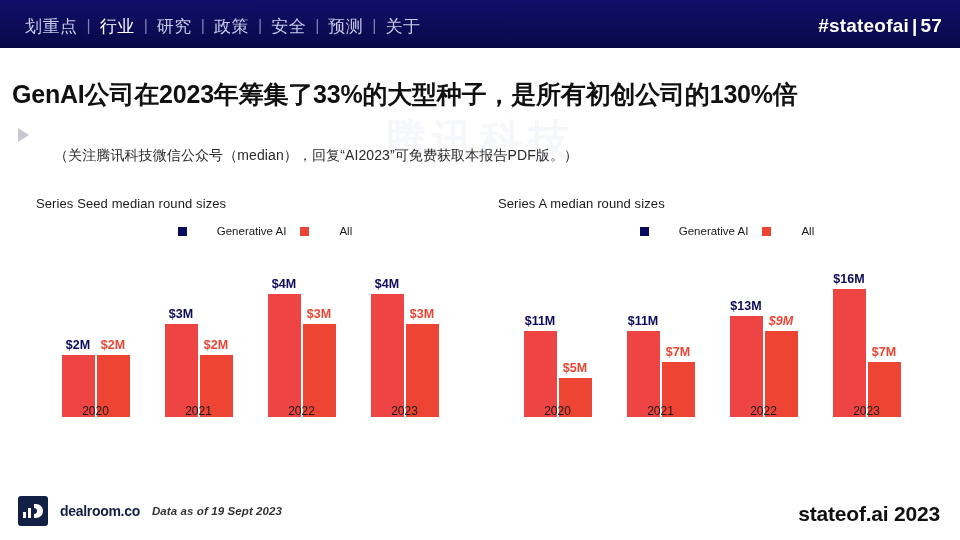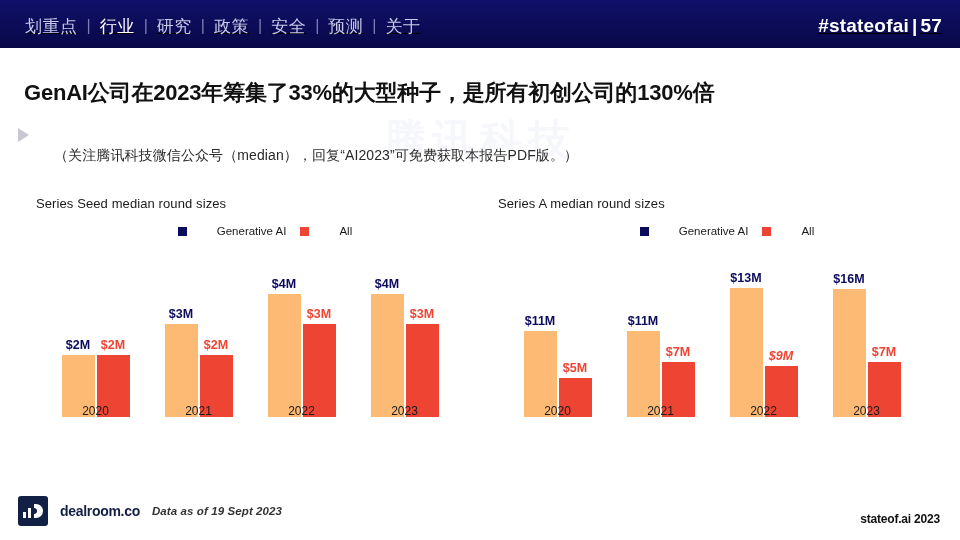--- a/index.html
+++ b/index.html
@@ -10,39 +10,39 @@
     overflow:hidden;position:relative;
   }
   .slide{position:absolute;inset:0;background:#fff;}
 
   
   .topbar{
     position:absolute;left:0;top:0;width:960px;height:48px;
     background:#0a0a5e;
     background:linear-gradient(180deg,#10106a 0%,#080848 100%);
     display:flex;align-items:center;justify-content:space-between;
-    box-sizing:border-box;padding:4px 18px 0 16px;text-decoration:underline;
+    box-sizing:border-box;padding:4px 18px 0 16px;
   }
   .nav{display:flex;align-items:center;gap:0;}
   .nav-item{
     color:#c9cbe8;font-size:17px;letter-spacing:.5px;
     padding:0 9px;white-space:nowrap;cursor:pointer;
   }
   .nav-item.active{color:#ffffff;}
   .nav-sep{color:#7b7fb5;font-size:16px;}
   .brand-tag{
     color:#ffffff;font-size:19px;font-weight:bold;letter-spacing:.2px;
     white-space:nowrap;
   }
   .brand-tag .pipe{font-weight:bold;padding:0 3px;}
 
   
   .headline{
-    position:absolute;left:24px;top:78px;width:900px;
-    font-size:22px;font-weight:bold;color:#111111;
+    position:absolute;left:12px;top:78px;width:900px;
+    font-size:25px;font-weight:bold;color:#111111;
     letter-spacing:-.2px;white-space:nowrap;
   }
 
   
   .sub-wrap{position:absolute;left:18px;top:124px;width:920px;}
   .sub-row{display:flex;align-items:flex-start;}
   .tri{
     width:0;height:0;border-left:11px solid #c8c8d0;
     border-top:7px solid transparent;border-bottom:7px solid transparent;
     margin:4px 9px 0 0;flex:0 0 auto;
@@ -76,21 +76,21 @@
     padding:0 14px;box-sizing:border-box;
   }
   .group{
     position:relative;height:170px;width:92px;
     display:flex;align-items:flex-end;justify-content:center;
   }
   .bars{
     display:flex;align-items:flex-end;gap:2px;height:148px;
   }
   .bar{width:33px;position:relative;}
-  .bar.navy{background:#fdba74;text-align:right;}
+  .bar.navy{background:#ef4444;text-align:right;}
   .bar.red{background:#ee4433;}
   .bar-label{
     position:absolute;left:50%;transform:translateX(-50%);
     bottom:100%;margin-bottom:3px;
     font-size:12.5px;font-weight:bold;white-space:nowrap;
   }
   .bar.navy .bar-label{color:#0b0b5e;}
   .bar.red  .bar-label{color:#ee4433;}
   .xtick{
     position:absolute;left:0;right:0;bottom:-1px;text-align:center;
@@ -114,21 +114,21 @@
     margin-left:1px;position:relative;
   }
   .dr-d:after{
     content:"";position:absolute;left:-1px;top:4px;width:4px;height:6px;
     background:#132045;border-radius:0 4px 4px 0;
   }
   .dr-name{font-size:14px;font-weight:bold;color:#132045;letter-spacing:-.3px;}
   .data-as-of{font-size:11.5px;font-style:italic;font-weight:bold;color:#333;letter-spacing:.1px;}
   .footer-right{
     position:absolute;right:20px;bottom:14px;
-    font-size:12px;font-weight:bold;color:#111111;letter-spacing:-.2px;
+    font-size:21px;font-weight:bold;color:#111111;letter-spacing:-.2px;
   }
 
   
   .watermark{
     position:absolute;left:330px;top:95px;width:300px;height:90px;
     opacity:.07;color:#8a97c4;font-size:42px;font-weight:bold;
     display:flex;align-items:center;justify-content:center;
     pointer-events:none;letter-spacing:6px;
   }
 </style>
@@ -259,24 +259,24 @@
               <span class="bar-label">$11M</span>
             </div>
             <div class="bar red" style="height: 55px;">
               <span class="bar-label">$7M</span>
             </div>
           </div>
           <div class="xtick">2021</div>
         </div>
         <div class="group">
           <div class="bars">
-            <div class="bar navy" style="height: 129px;">
+            <div class="bar navy" style="height: 101px;">
               <span class="bar-label">$13M</span>
             </div>
-            <div class="bar red" style="height: 51px; font-style: italic;">
+            <div class="bar red" style="height: 86px; font-style: italic;">
               <span class="bar-label">$9M</span>
             </div>
           </div>
           <div class="xtick">2022</div>
         </div>
         <div class="group">
           <div class="bars">
             <div class="bar navy" style="height: 128px;">
               <span class="bar-label">$16M</span>
             </div>

